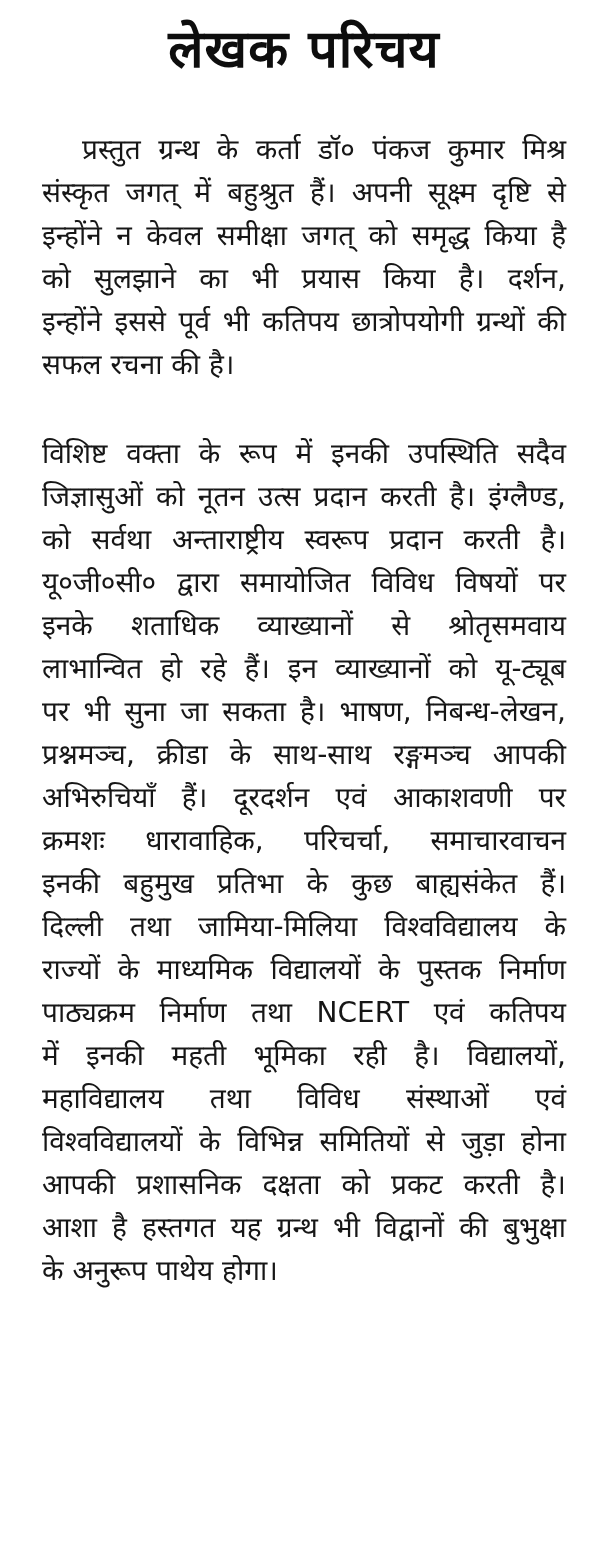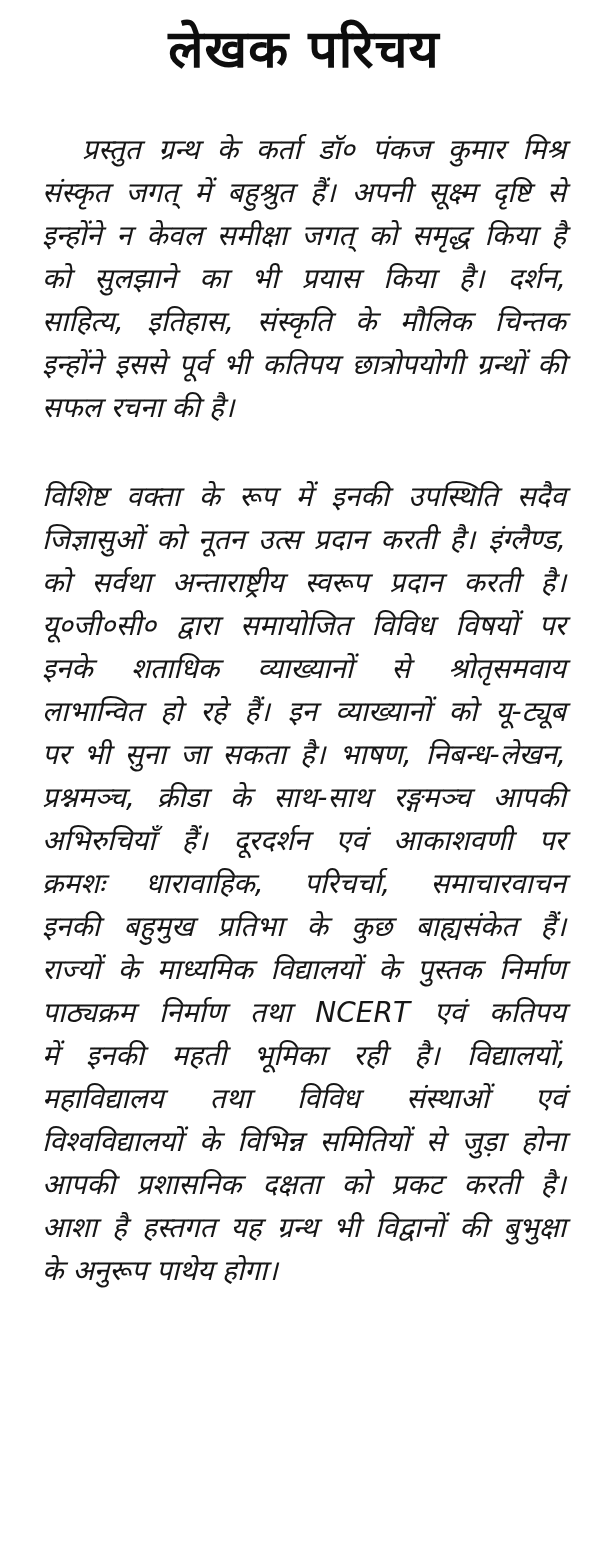--- a/index.html
+++ b/index.html
@@ -25,21 +25,20 @@
     font-weight: 700;
     line-height: 1.2;
     letter-spacing: 1px;
     color: #0d0d0d;
   }
   .body-text {
     margin-top: 48px;
   }
   .paragraph {
     margin: 0 0 46px 0;
-    font-style: italic;
   }
   .line {
     font-size: 28px;
     line-height: 43px;
     color: #161616;
     text-align: justify;
     text-align-last: justify;
   }
   .line.first {
     text-indent: 40px;
@@ -52,36 +51,36 @@
 <body>
 
 <div class="page">
   <div class="doc-title">लेखक परिचय</div>
   <div class="body-text">
       <div class="paragraph">
         <div class="line first">प्रस्तुत ग्रन्थ के कर्ता डॉ० पंकज कुमार मिश्र</div>
         <div class="line">संस्कृत जगत् में बहुश्रुत हैं। अपनी सूक्ष्म दृष्टि से</div>
         <div class="line">इन्होंने न केवल समीक्षा जगत् को समृद्ध किया है</div>
         <div class="line">को सुलझाने का भी प्रयास किया है। दर्शन,</div>
-        <div class="line">साहित्य, इतिहास, संस्कृति के मौलिक चिन्तक</div>
         <div class="line">इन्होंने इससे पूर्व भी कतिपय छात्रोपयोगी ग्रन्थों की</div>
         <div class="line last">सफल रचना की है।</div>
       </div>
       <div class="paragraph">
         <div class="line">विशिष्ट वक्ता के रूप में इनकी उपस्थिति सदैव</div>
         <div class="line">जिज्ञासुओं को नूतन उत्स प्रदान करती है। इंग्लैण्ड,</div>
         <div class="line">को सर्वथा अन्ताराष्ट्रीय स्वरूप प्रदान करती है।</div>
         <div class="line">यू०जी०सी० द्वारा समायोजित विविध विषयों पर</div>
         <div class="line">इनके शताधिक व्याख्यानों से श्रोतृसमवाय</div>
         <div class="line">लाभान्वित हो रहे हैं। इन व्याख्यानों को यू-ट्यूब</div>
         <div class="line">पर भी सुना जा सकता है। भाषण, निबन्ध-लेखन,</div>
         <div class="line">प्रश्नमञ्च, क्रीडा के साथ-साथ रङ्गमञ्च आपकी</div>
         <div class="line">अभिरुचियाँ हैं। दूरदर्शन एवं आकाशवणी पर</div>
         <div class="line">क्रमशः धारावाहिक, परिचर्चा, समाचारवाचन</div>
         <div class="line">इनकी बहुमुख प्रतिभा के कुछ बाह्यसंकेत हैं।</div>
+        <div class="line">दिल्ली तथा जामिया-मिलिया विश्वविद्यालय के</div>
         <div class="line">राज्यों के माध्यमिक विद्यालयों के पुस्तक निर्माण</div>
         <div class="line">पाठ्यक्रम निर्माण तथा NCERT एवं कतिपय</div>
         <div class="line">में इनकी महती भूमिका रही है। विद्यालयों,</div>
         <div class="line">महाविद्यालय तथा विविध संस्थाओं एवं</div>
         <div class="line">विश्वविद्यालयों के विभिन्न समितियों से जुड़ा होना</div>
         <div class="line">आपकी प्रशासनिक दक्षता को प्रकट करती है।</div>
         <div class="line">आशा है हस्तगत यह ग्रन्थ भी विद्वानों की बुभुक्षा</div>
         <div class="line last">के अनुरूप पाथेय होगा।</div>
       </div>
     </div>

